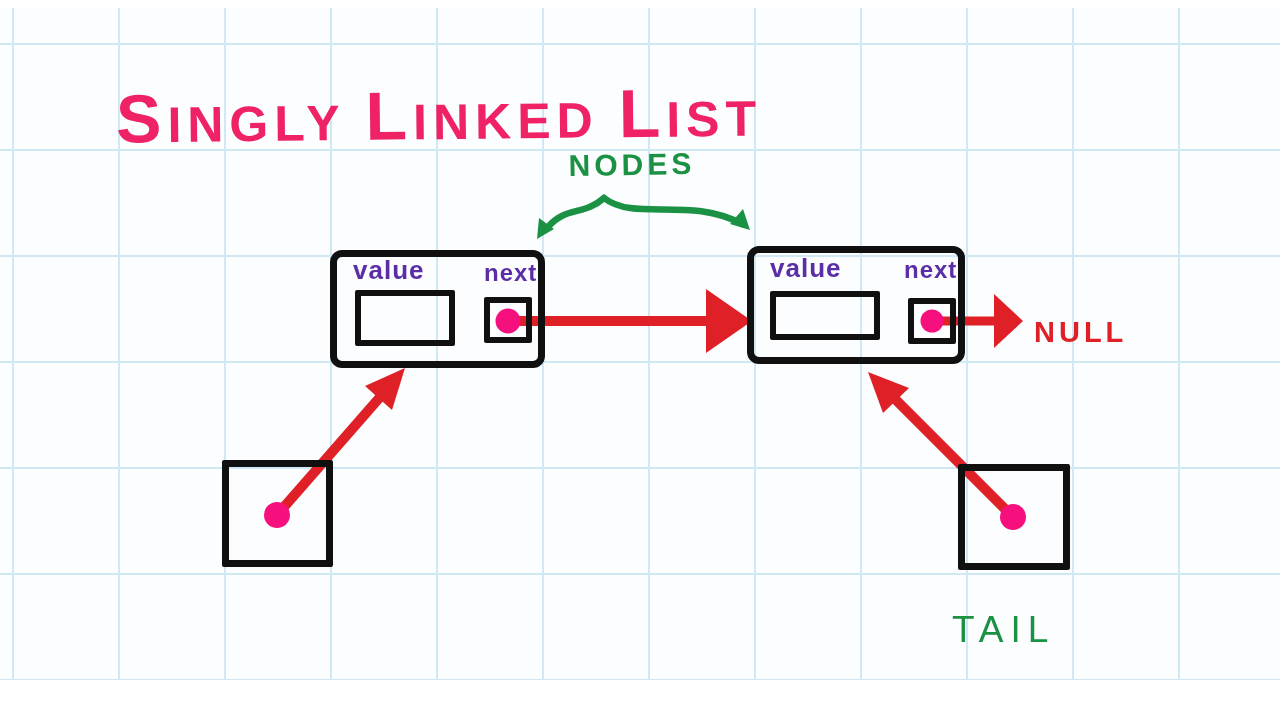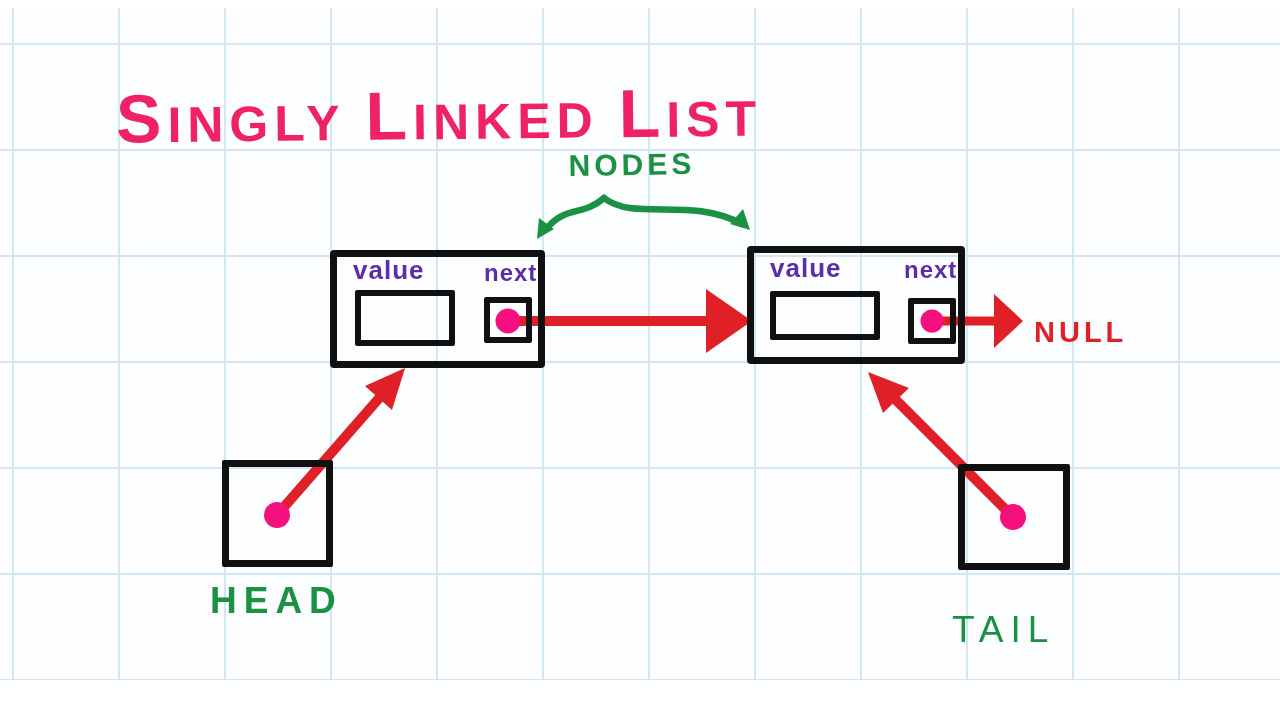--- a/index.html
+++ b/index.html
@@ -39,21 +39,21 @@
   }
   .head-label{
     position:absolute;left:210px;top:580px;
     color:var(--green,#1B9144);font-size:37px;font-weight:700;letter-spacing:7px;
   }
   .tail-label{
     position:absolute;left:952px;top:582px;
     color:var(--green,#1B9144);font-size:37px;font-weight:400;letter-spacing:7px;margin-top:27px;
   }
   .node{
-    position:absolute;border:7px solid var(--ink,#101010);border-radius:4px;
+    position:absolute;border:7px solid var(--ink,#101010);border-radius:12px;
     background:transparent;
   }
   .node-1{left:330px;top:250px;width:201px;height:104px;}
   .node-2{left:747px;top:246px;width:204px;height:104px;}
   .field-label{
     position:absolute;color:var(--purple,#5B2DA6);
     font-size:26px;font-weight:700;letter-spacing:1px;
   }
   .value-box,.next-box{
     position:absolute;border:6px solid var(--ink,#101010);border-radius:2px;
@@ -128,17 +128,16 @@
   <div class="node node-2">
     <span class="field-label hand" style="left:16px;top:0px;">value</span>
     <span class="field-label hand" style="left:150px;top:3px;font-size:24px;">next</span>
     <div class="value-box" style="left:16px;top:38px;width:98px;height:37px;"></div>
     <div class="next-box" style="left:154px;top:45px;width:36px;height:34px;"></div>
   </div>
 
   <div class="ptr-box head-box"></div>
   <div class="ptr-box tail-box"></div>
 
-  <div class="head-label hand">HEAD</div>
   <div class="tail-label hand">TAIL</div>
   <div class="null-label hand">NULL</div>
 
 </div>
 
 </body></html>

